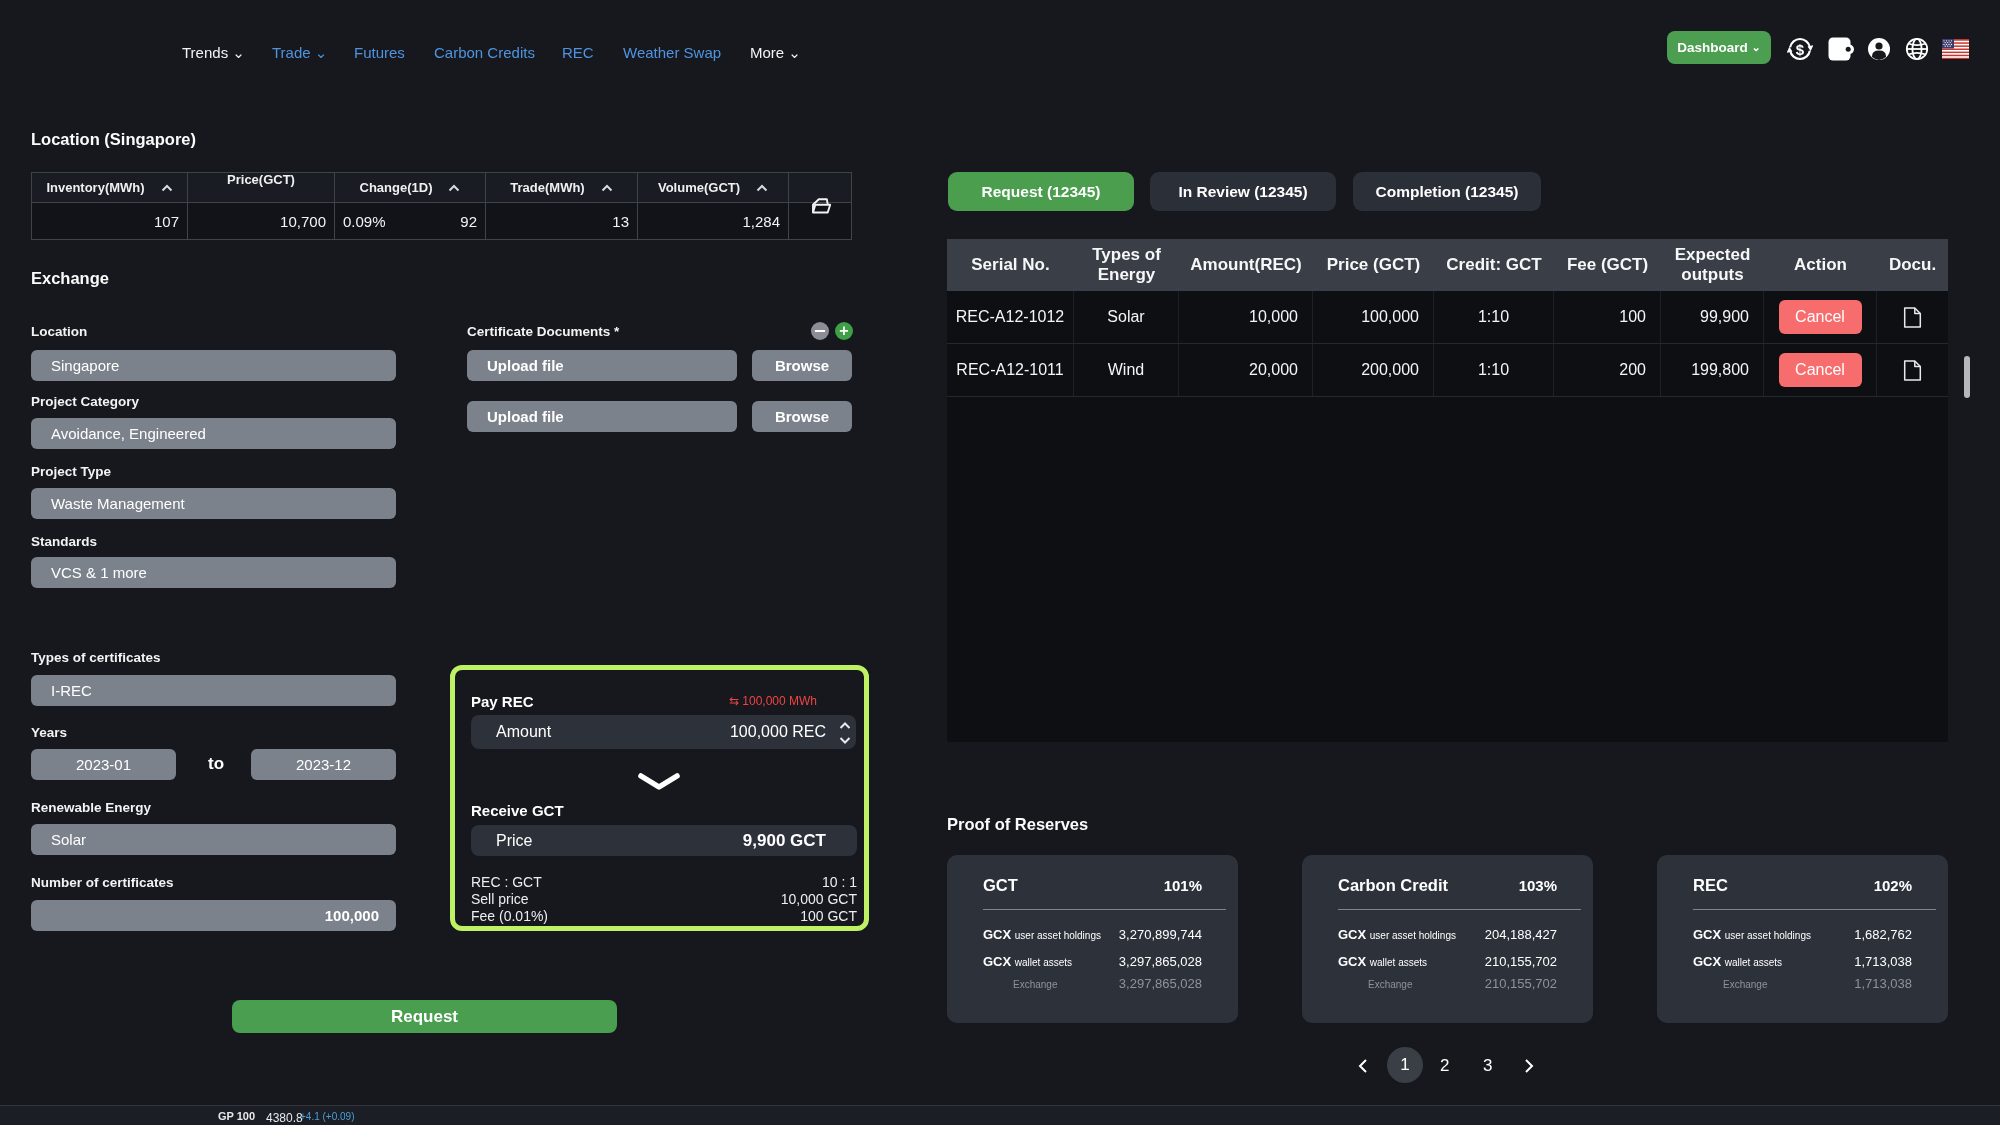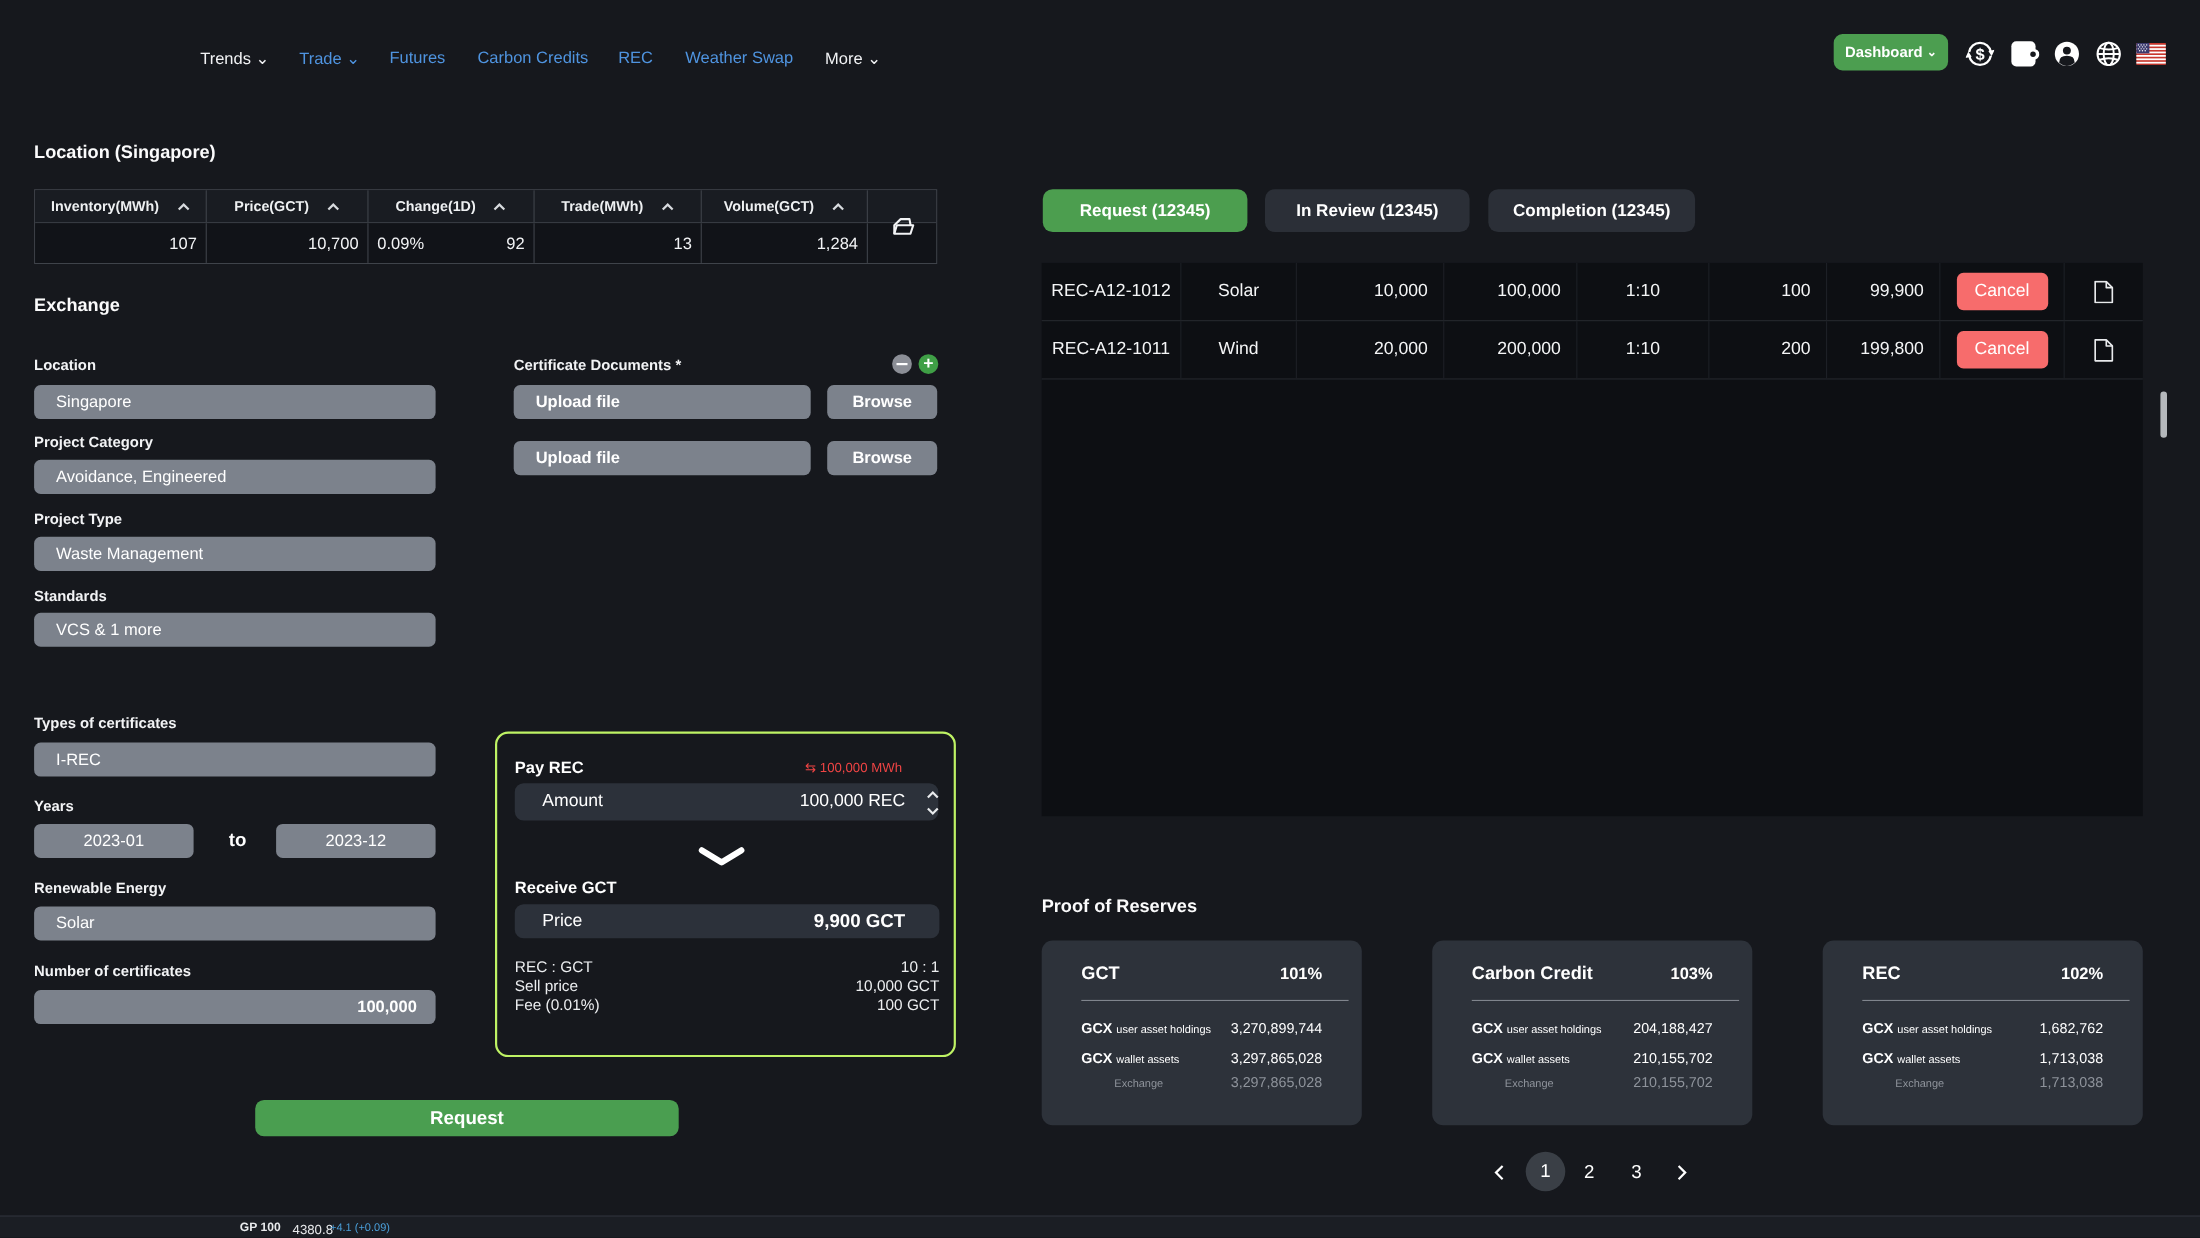--- a/index.html
+++ b/index.html
@@ -99,21 +99,21 @@
 <div class="abs h1" style="left:31px; top:130px;">Location (Singapore)</div>
 
 <div class="abs" style="left:31px; top:172px; width:821px; height:68px; border:1px solid #3f434a;">
   <div style="display:flex; height:30px; background:#191c22; border-bottom:1px solid #3f434a;">
     <div class="mh" style="width:156px;">
         <span>Inventory(MWh)</span>
         <svg width="12" height="8" viewBox="0 0 12 8">
           <path d="M1.5,6.5 L6,2 L10.5,6.5" fill="none" stroke="#d7dade" stroke-width="2"></path>
         </svg>
       </div>
-    <div class="mh" style="width:147px;">
+    <div class="mh" style="width:147px;flex-direction:column;">
         <span>Price(GCT)</span>
         <svg width="12" height="8" viewBox="0 0 12 8">
           <path d="M1.5,6.5 L6,2 L10.5,6.5" fill="none" stroke="#d7dade" stroke-width="2"></path>
         </svg>
       </div>
     <div class="mh" style="width:151px;">
         <span>Change(1D)</span>
         <svg width="12" height="8" viewBox="0 0 12 8">
           <path d="M1.5,6.5 L6,2 L10.5,6.5" fill="none" stroke="#d7dade" stroke-width="2"></path>
         </svg>
@@ -185,21 +185,21 @@
 <div class="abs field" style="left:251px; top:749px; width:145px; justify-content:center;">2023-12</div>
 
 <div class="abs lbl" style="left:31px; top:800px;">Renewable Energy</div>
 <div class="abs field" style="left:31px; top:824px; width:365px;">Solar</div>
 
 <div class="abs lbl" style="left:31px; top:875px;">Number of certificates</div>
 <div class="abs field" style="left:31px; top:900px; width:365px; justify-content:flex-end; font-weight:bold; padding-right:17px;">100,000</div>
 
 <div class="abs" style="left:232px; top:1000px; width:385px; height:33px; background:#4a9e50; border-radius:8px; display:flex; align-items:center; justify-content:center; font-size:17px; font-weight:bold;">Request</div>
 
-<div class="abs" style="left:450px; top:665px; width:419px; height:296px; border:2px solid #bef264; border-radius:12px;">
+<div class="abs" style="left:450px; top:665px; width:419px; height:266px; border:5px solid #bef264; border-radius:12px;">
   <div class="abs" style="left:16px; top:23px; font-size:15px; font-weight:bold;">Pay REC</div>
   <div class="abs" style="right:47px; top:24px; font-size:12px; color:#ef4444;">⇆ 100,000 MWh</div>
   <div class="abs" style="left:16px; top:45px; width:385px; height:34px; background:#2c313a; border-radius:8px; display:flex; align-items:center; justify-content:space-between; padding:0 30px 0 25px; font-size:16px;">
     <span>Amount</span>
       <span>100,000 REC</span>
   </div>
   <svg class="abs" style="right:12px; top:50px;" width="14" height="26" viewBox="0 0 14 26">
     <path d="M2.5,8 L7,3.5 L11.5,8" fill="none" stroke="#e8eaec" stroke-width="2"></path>
     <path d="M2.5,18 L7,22.5 L11.5,18" fill="none" stroke="#e8eaec" stroke-width="2"></path>
   </svg>
@@ -225,20 +225,31 @@
         <span>100 GCT</span>
       </div>
   </div>
 </div>
 
 <div class="abs" style="left:948px; top:172px; width:186px; height:39px; background:#4c9e4f; border-radius:9px; display:flex; align-items:center; justify-content:center; font-size:15.5px; font-weight:bold;">Request (12345)</div>
 <div class="abs" style="left:1150px; top:172px; width:186px; height:39px; background:#2b2f37; border-radius:9px; display:flex; align-items:center; justify-content:center; font-size:15.5px; font-weight:bold;">In Review (12345)</div>
 <div class="abs" style="left:1353px; top:172px; width:188px; height:39px; background:#2b2f37; border-radius:9px; display:flex; align-items:center; justify-content:center; font-size:15.5px; font-weight:bold;">Completion (12345)</div>
 
 <div class="abs" style="left:947px; top:239px; width:1001px; height:503px; background:#0d0f13;">
+  <div style="display:flex; height:52px; background:#3a3e46; font-size:17px; font-weight:bold; color:#f6f7f8; text-align:center;">
+    <div class="bh" style="width:127px;">Serial No.</div>
+    <div class="bh" style="width:105px; line-height:20px;">Types of<br>Energy</div>
+    <div class="bh" style="width:134px;">Amount(REC)</div>
+    <div class="bh" style="width:121px;">Price (GCT)</div>
+    <div class="bh" style="width:120px;">Credit: GCT</div>
+    <div class="bh" style="width:107px;">Fee (GCT)</div>
+    <div class="bh" style="width:103px; line-height:20px;">Expected<br>outputs</div>
+    <div class="bh" style="width:113px;">Action</div>
+    <div class="bh" style="width:71px;">Docu.</div>
+  </div>
   <div class="brow">
     <div class="bc" style="width:127px; justify-content:center;">REC-A12-1012</div>
     <div class="bc" style="width:105px; justify-content:center;">Solar</div>
     <div class="bc r" style="width:134px;">10,000</div>
     <div class="bc r" style="width:121px;">100,000</div>
     <div class="bc" style="width:120px; justify-content:center;">1:10</div>
     <div class="bc r" style="width:107px;">100</div>
     <div class="bc r" style="width:103px;">99,900</div>
     <div class="bc" style="width:113px; justify-content:center;">
         <span class="cancel">Cancel</span>

